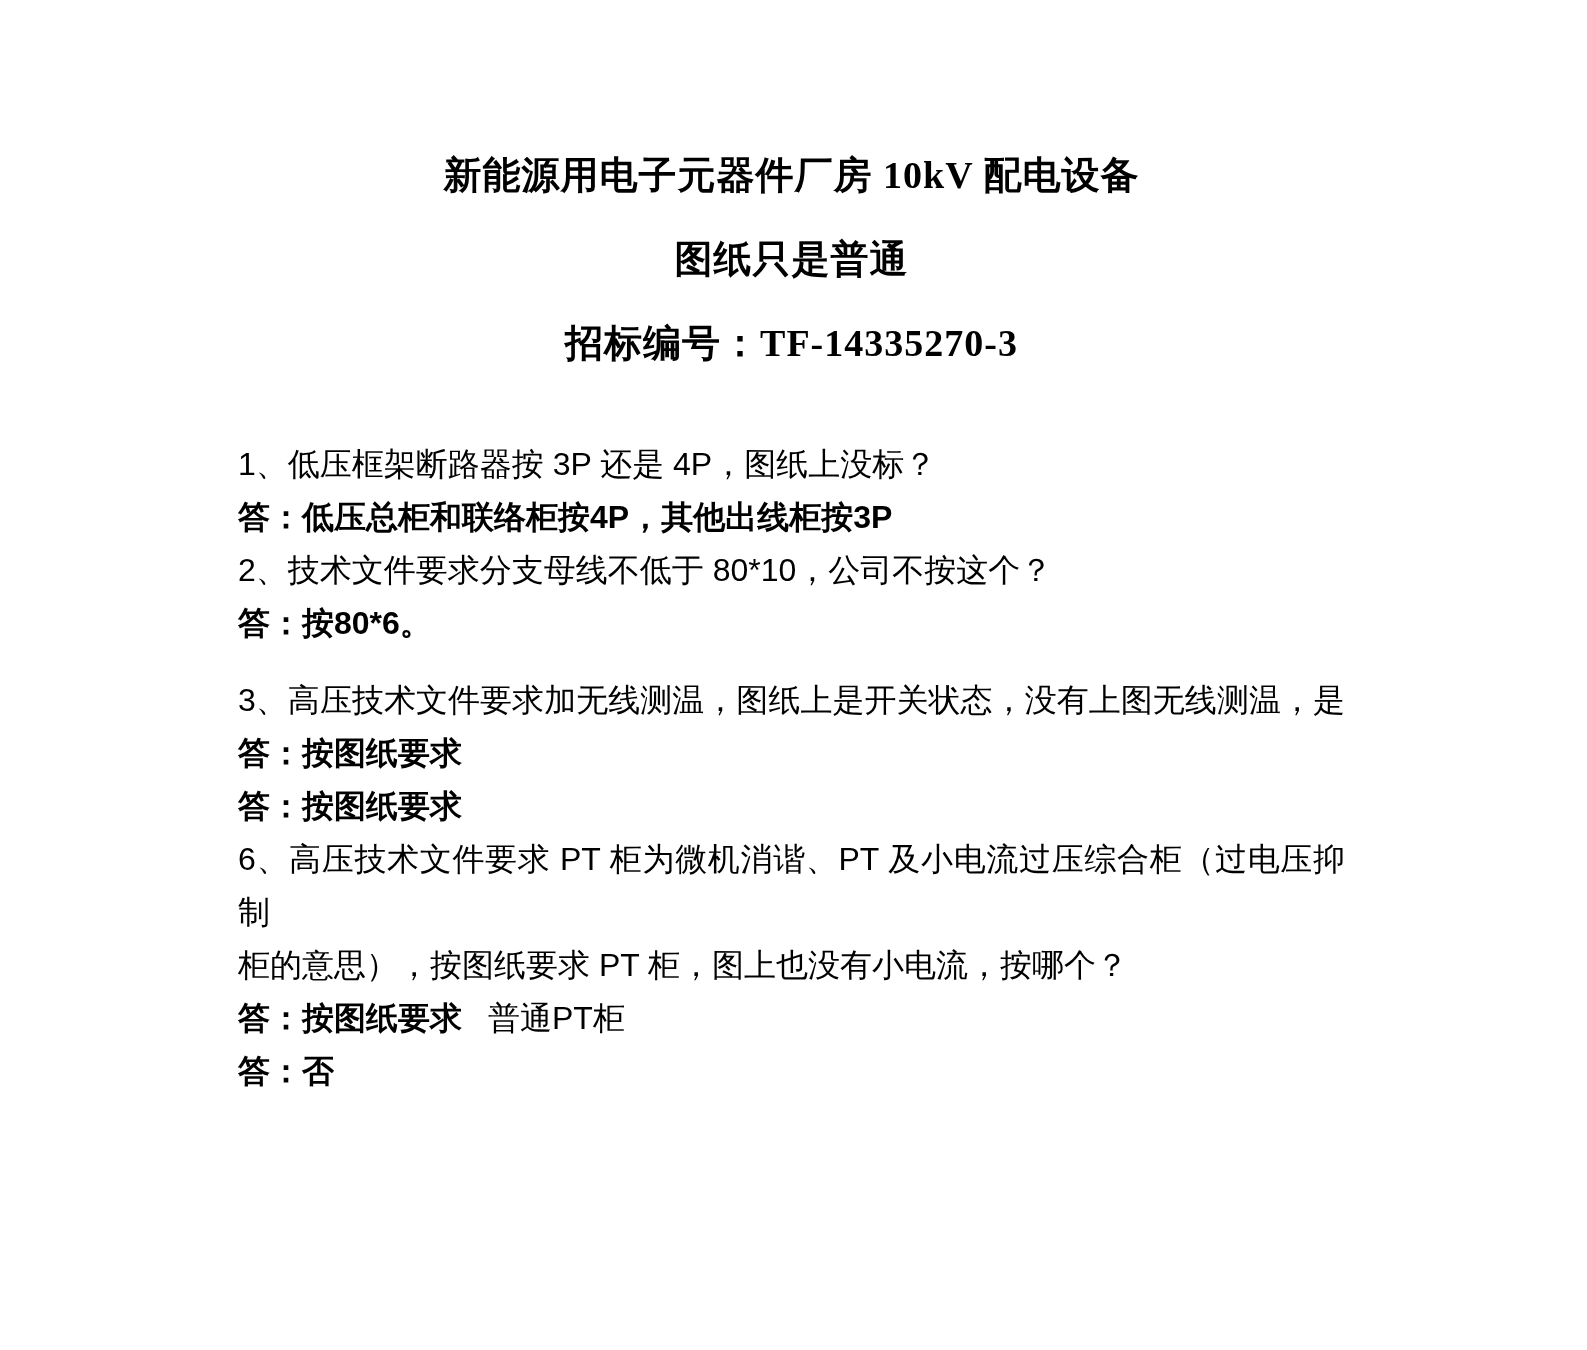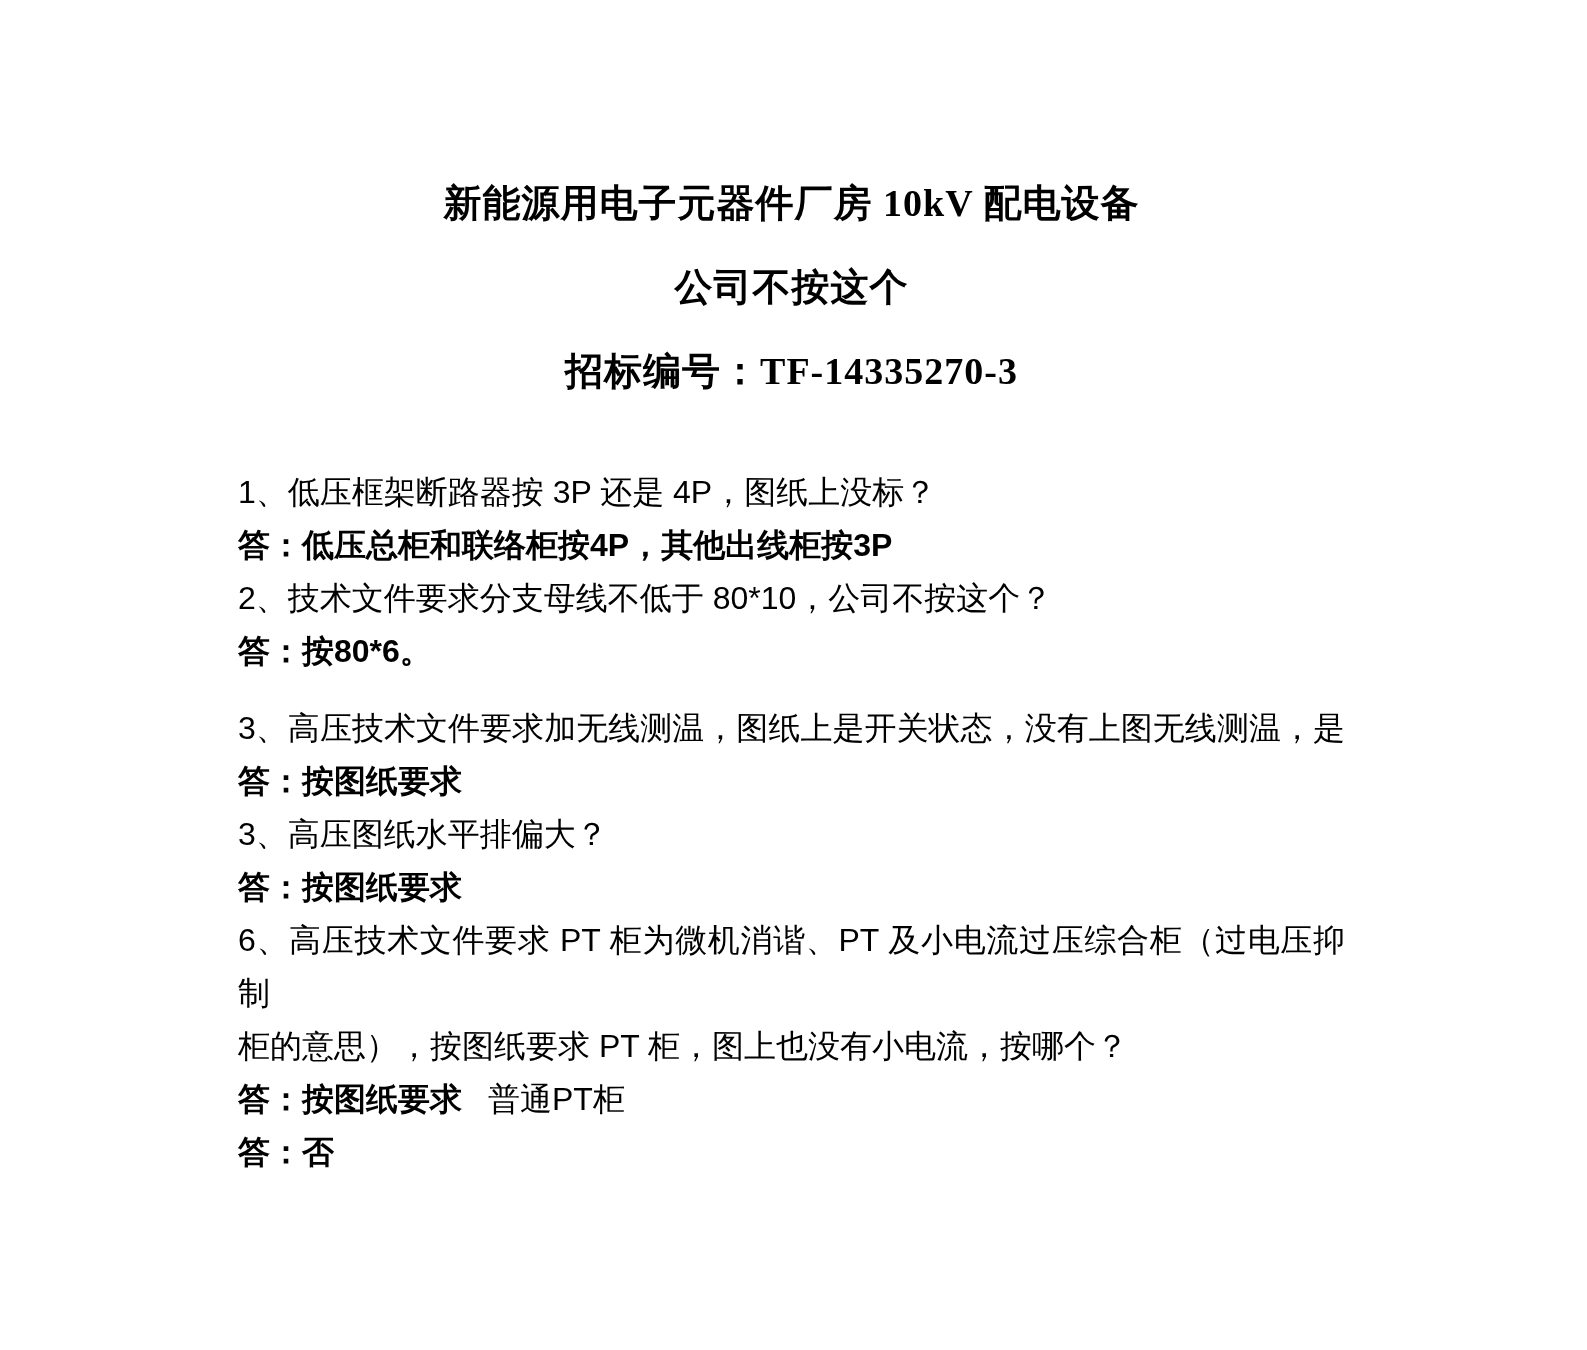--- a/index.html
+++ b/index.html
@@ -13,21 +13,20 @@
     overflow: hidden;
   }
   .titles {
     padding-top: 152px;
     width: 1107px;
     margin-left: 238px;
     text-align: center;
     font-family: "Liberation Serif", "DejaVu Serif", serif;
     font-weight: bold;
     font-size: 38px;
-    margin-top: 28px;
   }
   .title-line {
     line-height: 46px;
     margin-bottom: 38px;
     letter-spacing: 1px;
   }
   .content {
     width: 1107px;
     margin-left: 238px;
     margin-top: 72px;
@@ -57,21 +56,21 @@
     margin-top: 24px;
   }
 </style>
 </head>
 <body>
 
 <div class="page">
 
   <header class="titles">
     <div class="title-line">新能源用电子元器件厂房 10kV 配电设备</div>
-    <div class="title-line">公司不按这个</div>
+    <div class="title-line">图纸只是普通</div>
     <div class="title-line">招标编号：TF-14335270-3</div>
   </header>
 
   <main class="content">
 
     <div class="question">
       <div class="line">1、低压框架断路器按 3P 还是 4P，图纸上没标？</div>
     </div>
     <div class="answer">
       <div class="line">答：低压总柜和联络柜按4P，其他出线柜按3P</div>
@@ -84,23 +83,20 @@
       <div class="line">答：按80*6。</div>
     </div>
 
     <div class="question gap-before">
       <div class="line fill">3、高压技术文件要求加无线测温，图纸上是开关状态，没有上图无线测温，是</div>
     </div>
     <div class="answer">
       <div class="line">答：按图纸要求</div>
     </div>
 
-    <div class="question">
-      <div class="line">3、高压图纸水平排偏大？</div>
-    </div>
     <div class="answer">
       <div class="line">答：按图纸要求</div>
     </div>
 
     <div class="question">
       <div class="line fill">6、高压技术文件要求 PT 柜为微机消谐、PT 及小电流过压综合柜（过电压抑制</div>
       <div class="line">柜的意思），按图纸要求 PT 柜，图上也没有小电流，按哪个？</div>
     </div>
     <div class="answer">
       <div class="line"><span>答：按图纸要求</span><span class="regular-part">普通PT柜</span></div>

